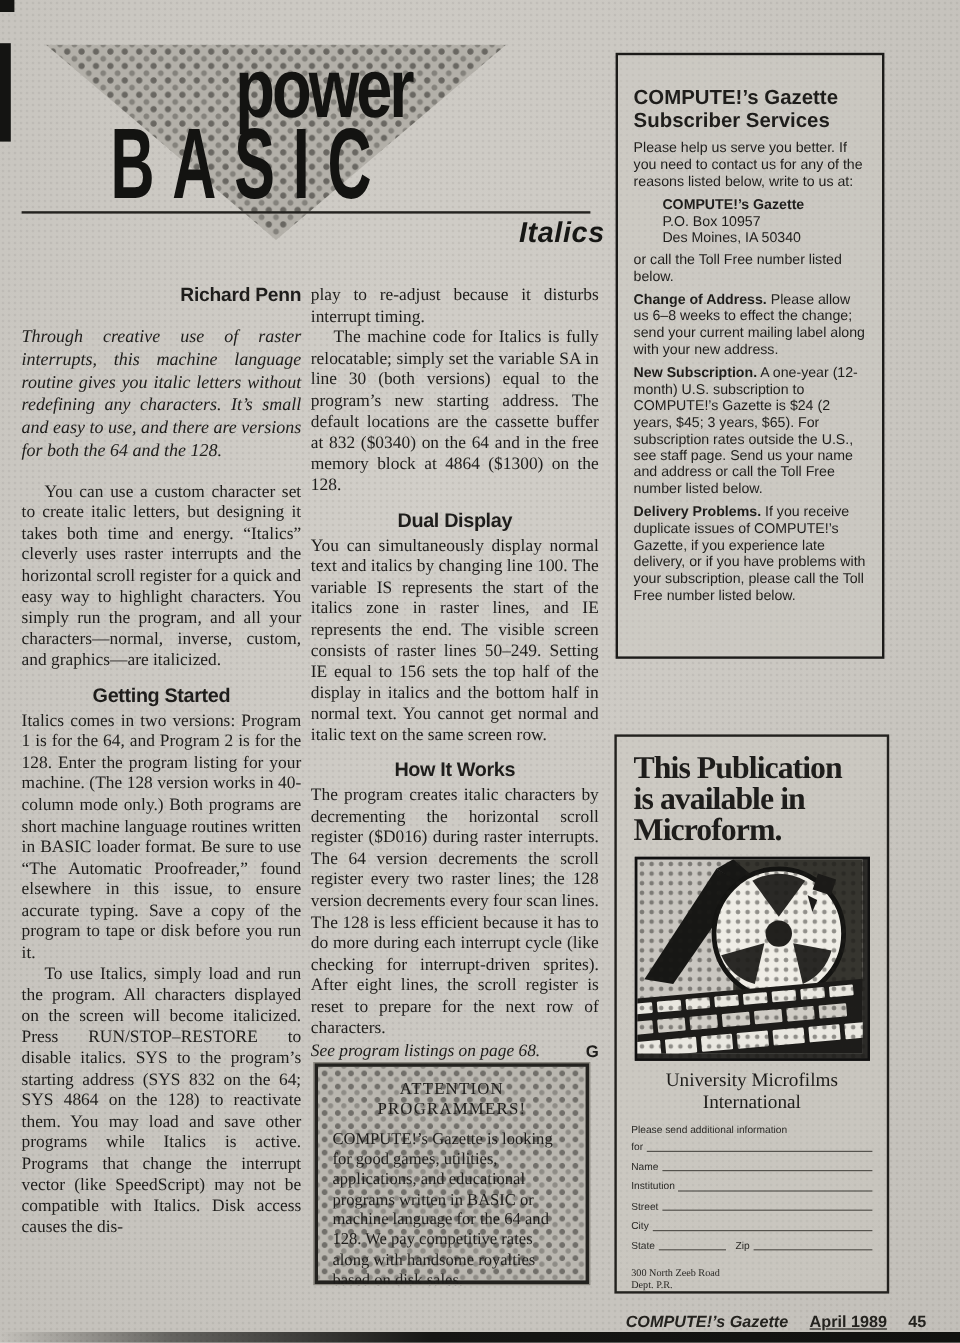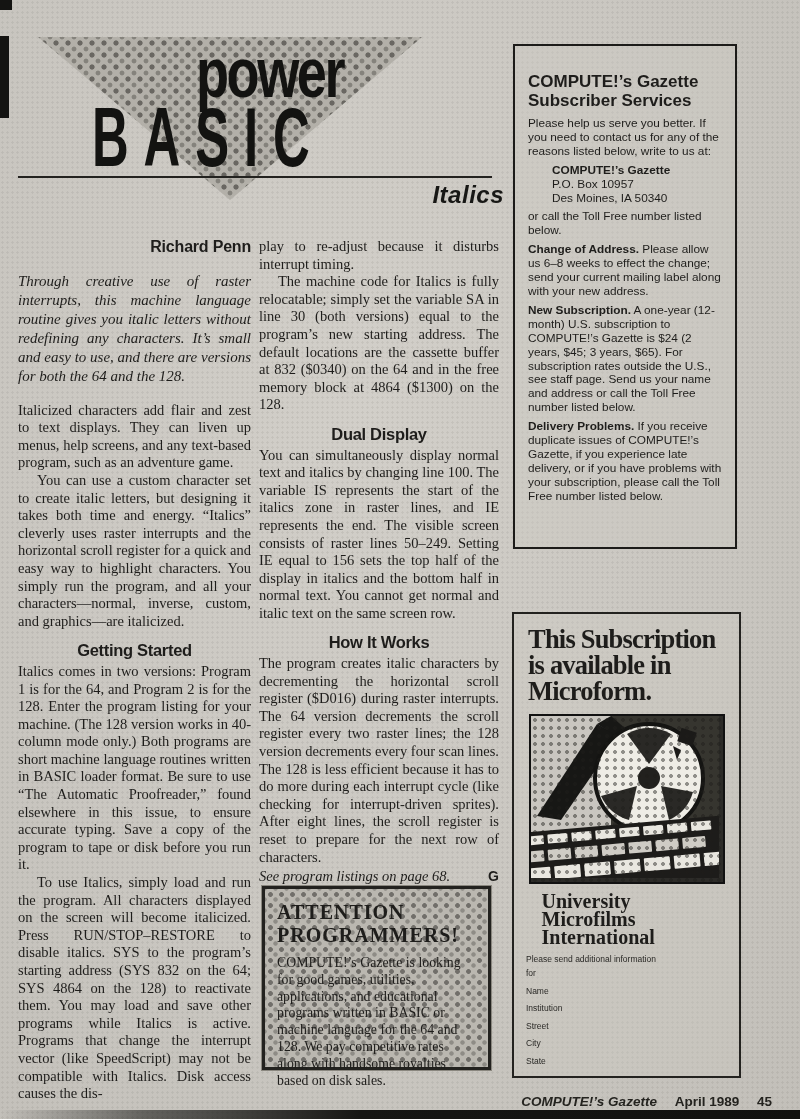--- a/index.html
+++ b/index.html
@@ -47,22 +47,22 @@
   .end-mark{float:right;font-style:normal;font-family:"Liberation Sans",sans-serif;
     font-weight:bold;font-size:14px;}
   
   .attention{position:absolute;left:262px;top:886px;width:229px;height:184px;
     border:3px solid #23221f;outline:1px solid #8a877f;
     background-color:#bab7b0;
     background-image:radial-gradient(rgba(40,39,36,.5) 2px, transparent 2.8px),
                      radial-gradient(rgba(40,39,36,.3) 1.8px, transparent 2.6px);
     background-size:11px 11px,11px 11px;background-position:0 0,5px 5px;
     padding:10px 12px;box-sizing:border-box;}
-  .attention h4{margin:2px 0 8px 0;text-align:left;font-size:20px;letter-spacing:1px;
-    line-height:1.15;font-weight:bold;}
+  .attention h4{margin:2px 0 8px 0;text-align:center;font-size:14px;letter-spacing:1px;
+    line-height:1.15;font-weight:normal;}
   .attention p{margin:0;font-size:13.8px;line-height:16.8px;}
   
   .subscriber{position:absolute;left:513px;top:44px;width:224px;height:505px;
     border:2px solid #1c1b19;box-sizing:border-box;padding:26px 13px 10px 13px;
     font-family:"Liberation Sans",sans-serif;font-size:11.8px;line-height:13.9px;
     overflow:hidden;background:rgba(205,202,196,.4);}
   .subscriber .title{font-size:17px;font-weight:bold;line-height:19px;margin:0 0 7px 0;}
   .subscriber p{margin:0 0 5px 0;}
   .subscriber .addr{margin:0 0 5px 24px;}
   .subscriber .addr .b{font-weight:bold;}
@@ -70,53 +70,52 @@
   .microform{position:absolute;left:512px;top:612px;width:229px;height:466px;
     border:2px solid #23221f;box-sizing:border-box;padding:10px 12px;overflow:hidden;
     background:rgba(205,202,196,.35);}
   .mf-headline{font-weight:bold;font-size:26.5px;line-height:26px;letter-spacing:-.8px;
     margin:2px 0 10px 2px;width:190px;}
   .reel-photo{width:192px;height:166px;margin:0 auto;border:2px solid #111;position:relative;
     background:#2c2b28;overflow:hidden;}
   .reel-photo::after{content:"";position:absolute;inset:0;
     background-image:radial-gradient(rgba(30,29,26,.45) 1.6px, transparent 2.2px);
     background-size:8px 8px;}
-  .mf-company{font-weight:bold;font-size:20px;line-height:18px;text-align:left;
+  .mf-company{font-weight:normal;font-size:16px;line-height:18px;text-align:center;
     margin:8px auto 8px auto;width:170px;}
   .mf-form{font-family:"Liberation Sans",sans-serif;font-size:8.5px;color:#2a2926;}
   .mf-form .fi{margin:0 0 4px 0;}
-  .frow{display:flex;align-items:flex-start;margin-bottom:6.5px;flex-direction:column;}
+  .frow{display:flex;align-items:center;margin-bottom:6.5px;}
   .frow .lab{white-space:nowrap;padding-right:3px;}
   .frow .line{flex:1;border-bottom:1px solid #55534e;height:8px;}
   .frow .line.short{flex:0 0 56px;margin-right:8px;}
   .mf-addr{font-size:8.5px;line-height:10.5px;margin-top:12px;color:#2a2926;}
   
   .footer{position:absolute;top:1094px;right:28px;font-family:"Liberation Sans",sans-serif;
     font-size:13.5px;color:#24231f;}
   .footer .fbrand{font-style:italic;font-weight:bold;}
-  .footer .fdate{margin-left:14px;font-weight:bold;}
+  .footer .fdate{margin-left:14px;font-weight:bold;text-decoration:underline;}
   .footer .fpage{margin-left:14px;font-weight:bold;}
 </style>
 </head>
 <body>
 
 <div class="noise"></div>
 <div class="edge-left"></div>
 <div class="edge-corner"></div>
 
 <div class="tri"></div>
 <div class="logo-power">power</div>
 <div class="logo-basic">BASIC</div>
 <div class="rule"></div>
 <div class="article-title">Italics</div>
 
 <div class="col col-left">
   <div class="byline">Richard Penn</div>
   <div class="intro">Through creative use of raster interrupts, this machine language routine gives you italic letters without redefining any characters. It’s small and easy to use, and there are versions for both the 64 and the 128.</div>
-  <p class="body">Italicized characters add flair and zest to text displays. They can liven up menus, help screens, and any text-based program, such as an adventure game.</p>
   <p class="body indent">You can use a custom character set to create italic letters, but designing it takes both time and energy. “Italics” cleverly uses raster interrupts and the horizontal scroll register for a quick and easy way to highlight characters. You simply run the program, and all your characters—normal, inverse, custom, and graphics—are italicized.</p>
   <h3 class="sec">Getting Started</h3>
   <p class="body">Italics comes in two versions: Program 1 is for the 64, and Program 2 is for the 128. Enter the program listing for your machine. (The 128 version works in 40-column mode only.) Both programs are short machine language routines written in BASIC loader format. Be sure to use “The Automatic Proofreader,” found elsewhere in this issue, to ensure accurate typing. Save a copy of the program to tape or disk before you run it.</p>
   <p class="body indent">To use Italics, simply load and run the program. All characters displayed on the screen will become italicized. Press RUN/STOP–RESTORE to disable italics. SYS to the program’s starting address (SYS 832 on the 64; SYS 4864 on the 128) to reactivate them. You may load and save other programs while Italics is active. Programs that change the interrupt vector (like SpeedScript) may not be compatible with Italics. Disk access causes the dis-</p>
 </div>
 
 <div class="col col-mid">
   <p class="body">play to re-adjust because it disturbs interrupt timing.</p>
   <p class="body indent">The machine code for Italics is fully relocatable; simply set the variable SA in line 30 (both versions) equal to the program’s new starting address. The default locations are the cassette buffer at 832 ($0340) on the 64 and in the free memory block at 4864 ($1300) on the 128.</p>
   <h3 class="sec">Dual Display</h3>
@@ -146,21 +145,21 @@
     <span>Des Moines, IA 50340</span>
   </div>
   <p>or call the Toll Free number listed below.</p>
   <p><span class="lead">Change of Address.</span><span> Please allow us 6–8 weeks to effect the change; send your current mailing label along with your new address.</span></p>
   <p><span class="lead">New Subscription.</span><span> A one-year (12-month) U.S. subscription to COMPUTE!’s Gazette is $24 (2 years, $45; 3 years, $65). For subscription rates outside the U.S., see staff page. Send us your name and address or call the Toll Free number listed below.</span></p>
   <p><span class="lead">Delivery Problems.</span><span> If you receive duplicate issues of COMPUTE!’s Gazette, if you experience late delivery, or if you have problems with your subscription, please call the Toll Free number listed below.</span></p>
 
 </div>
 
 <div class="microform">
-  <div class="mf-headline">This Subscription is available in Microform.</div>
+  <div class="mf-headline">This Publication is available in Microform.</div>
   <div class="reel-photo">
     <svg width="188" height="162" viewBox="0 0 188 162">
       <rect x="0" y="0" width="188" height="162" fill="#c9c6c0"></rect>
       <polygon points="80,0 188,0 188,110 80,110" fill="#36352f"></polygon>
 
       <polygon points="6,100 66,8 88,20 30,104" fill="#171715"></polygon>
       <polygon points="66,8 80,0 96,14 88,22" fill="#171715"></polygon>
 
       <circle cx="118" cy="62" r="54" fill="#efede6" stroke="#141412" stroke-width="4"></circle>
       <circle cx="118" cy="62" r="11" fill="#22211e"></circle>
@@ -226,20 +225,25 @@
         <span class="lab">City</span>
         <span class="line"></span>
       </div>
     <div class="frow">
       <span class="lab">State</span>
         <span class="line short"></span>
       <span class="lab">Zip</span>
         <span class="line"></span>
     </div>
   </div>
+  <div class="mf-addr">
+    <span>300 North Zeeb Road</span><br>
+    <span>Dept. P.R.</span><br>
+    <span>Ann Arbor, Mi. 48106</span>
+  </div>
 </div>
 
 <div class="footer">
   <span class="fbrand">COMPUTE!’s Gazette</span>
   <span class="fdate">April 1989</span>
   <span class="fpage">45</span>
 </div>
 
 <div class="edge-bottom"></div>
 

